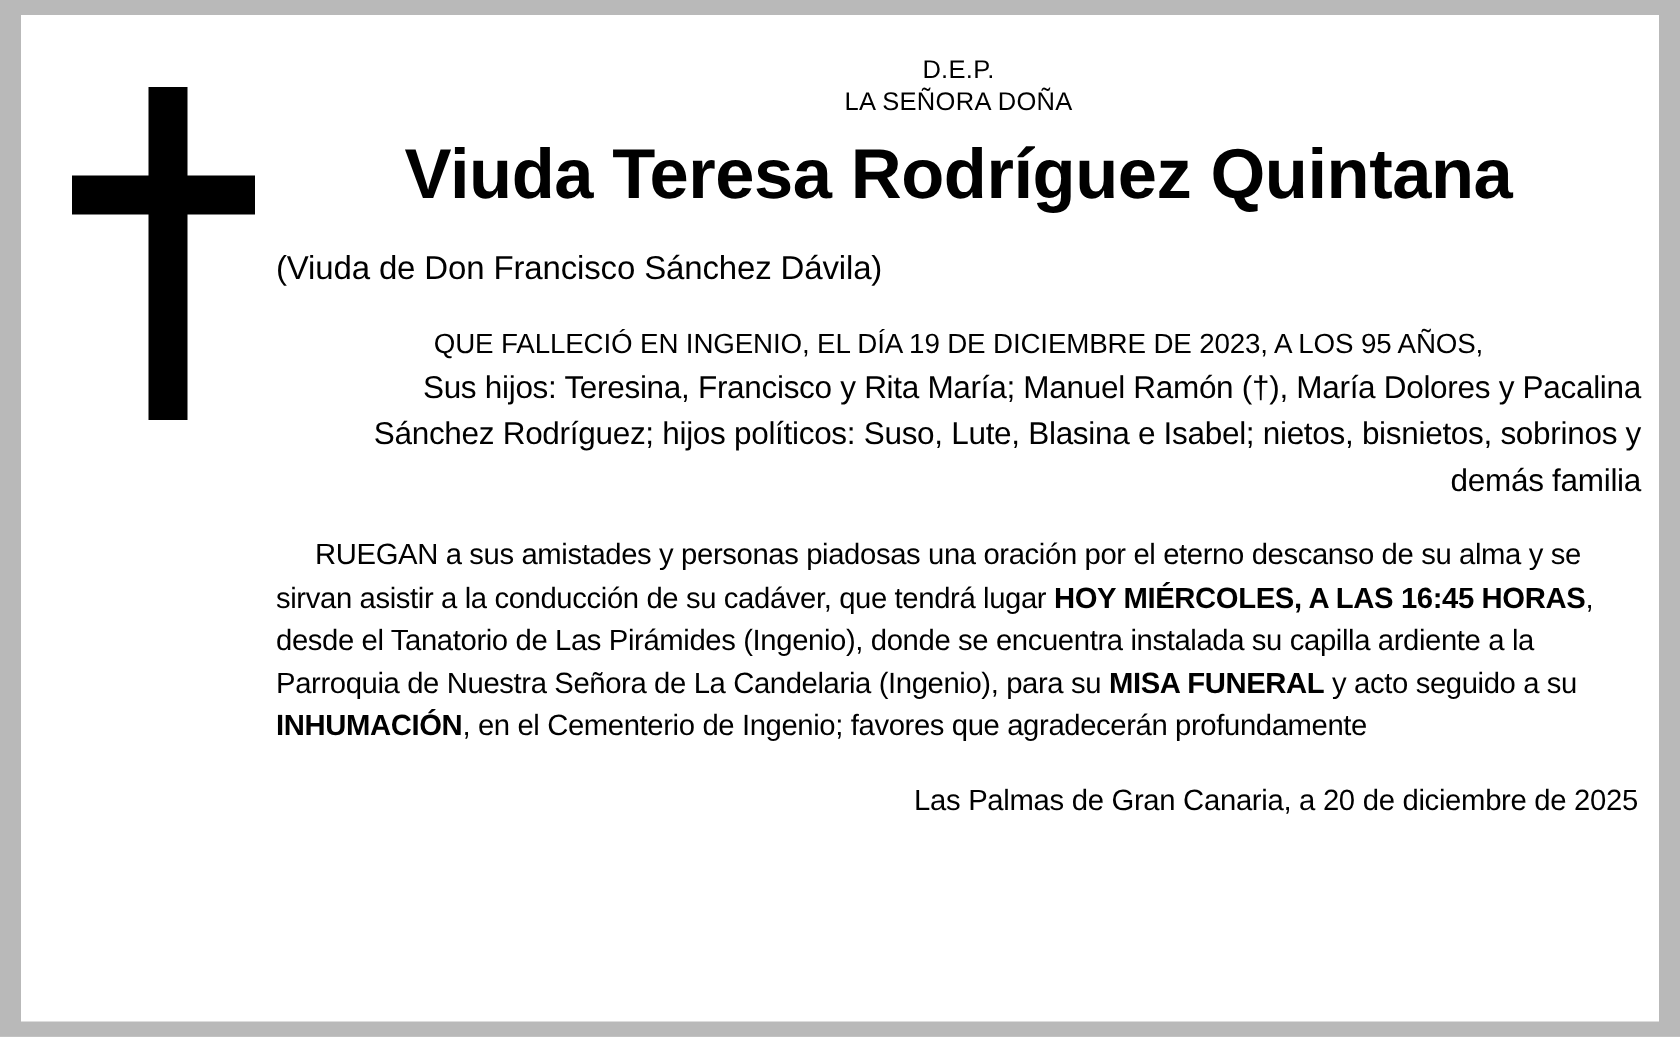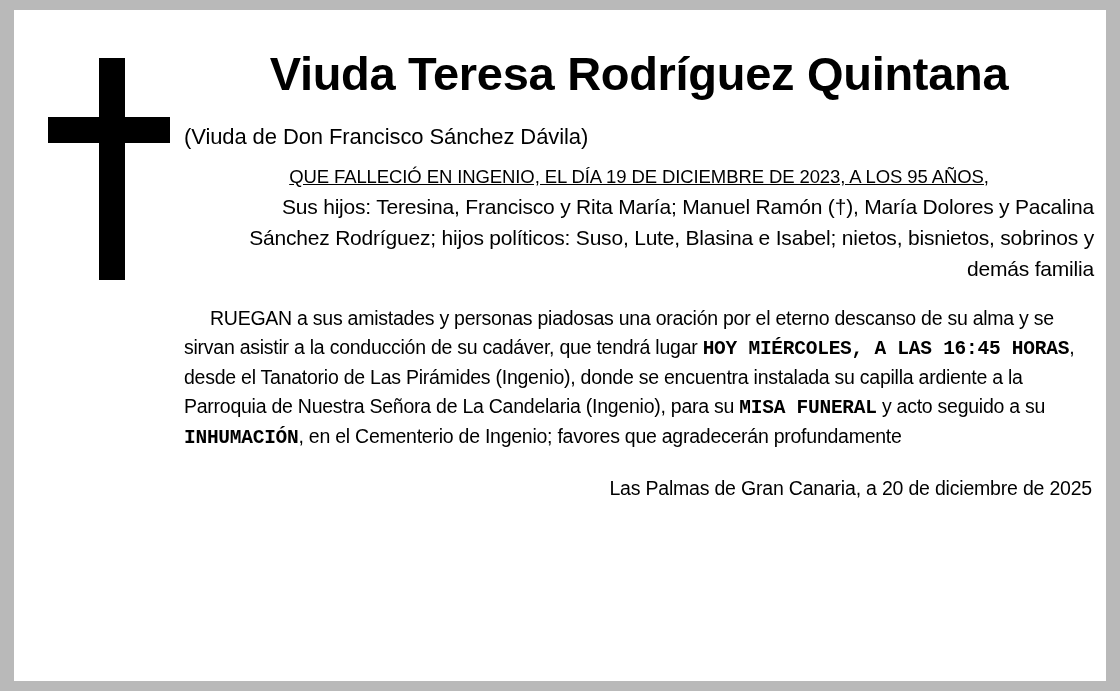--- a/index.html
+++ b/index.html
@@ -79,41 +79,40 @@
     text-align: left;
     font-size: 22px;
     font-weight: normal;
     margin-top: 22px;
     letter-spacing: -0.1px;
   }
   .died {
     text-align: center;
     font-size: 18.5px;
     line-height: 25px;
-    margin-top: 14px;
+    margin-top: 24px;
     letter-spacing: -0.1px;
-    text-decoration: underline;
   }
   .family {
     font-size: 21px;
     line-height: 31px;
     margin-top: 2px;
     text-indent: 26px;
     text-align: right;
     letter-spacing: -0.2px;
   }
   .plea {
     font-size: 19.5px;
     line-height: 28.5px;
     margin-top: 20px;
     text-indent: 26px;
     text-align: left;
     letter-spacing: -0.25px;
   }
-  .plea b { font-weight: bold; font-family: Liberation Mono, monospace; }
+  .plea b { font-weight: bold; }
   .place {
     text-align: right;
     font-size: 19.5px;
     margin-top: 24px;
     letter-spacing: -0.2px;
     padding-right: 2px;
   }
 </style>
 </head>
 <body>
@@ -121,20 +120,24 @@
 <div class="page">
   <div class="notice">
 
     <div class="cross">
       <div class="vbar"></div>
       <div class="hbar"></div>
     </div>
 
     <div class="content">
 
+      <div class="dep">
+        <div>D.E.P.</div>
+        <div>LA SEÑORA DOÑA</div>
+      </div>
 
       <div class="name">Viuda Teresa Rodríguez Quintana</div>
 
       <div class="widow">(Viuda de Don Francisco Sánchez Dávila)</div>
 
       <div class="died">
         <div>QUE FALLECIÓ EN INGENIO, EL DÍA 19 DE DICIEMBRE DE 2023, A LOS 95 AÑOS,</div>
       </div>
 
       <div class="family">Sus hijos: Teresina, Francisco y Rita María; Manuel Ramón (†), María Dolores y Pacalina Sánchez Rodríguez; hijos políticos: Suso, Lute, Blasina e Isabel; nietos, bisnietos, sobrinos y demás familia</div>

